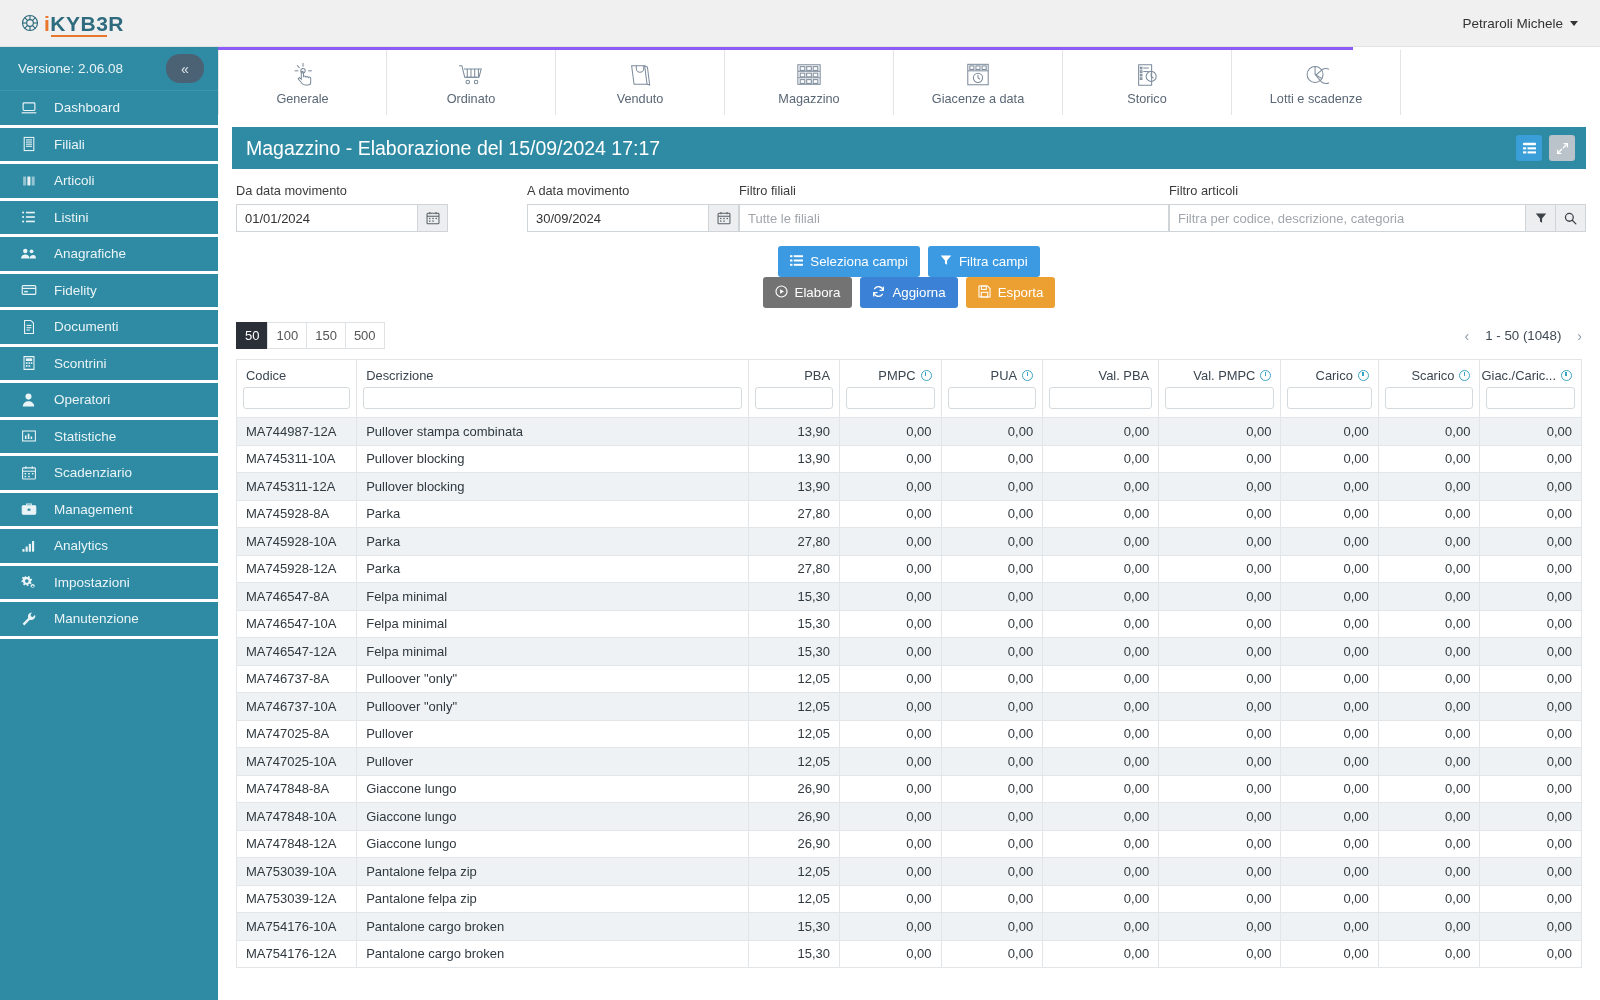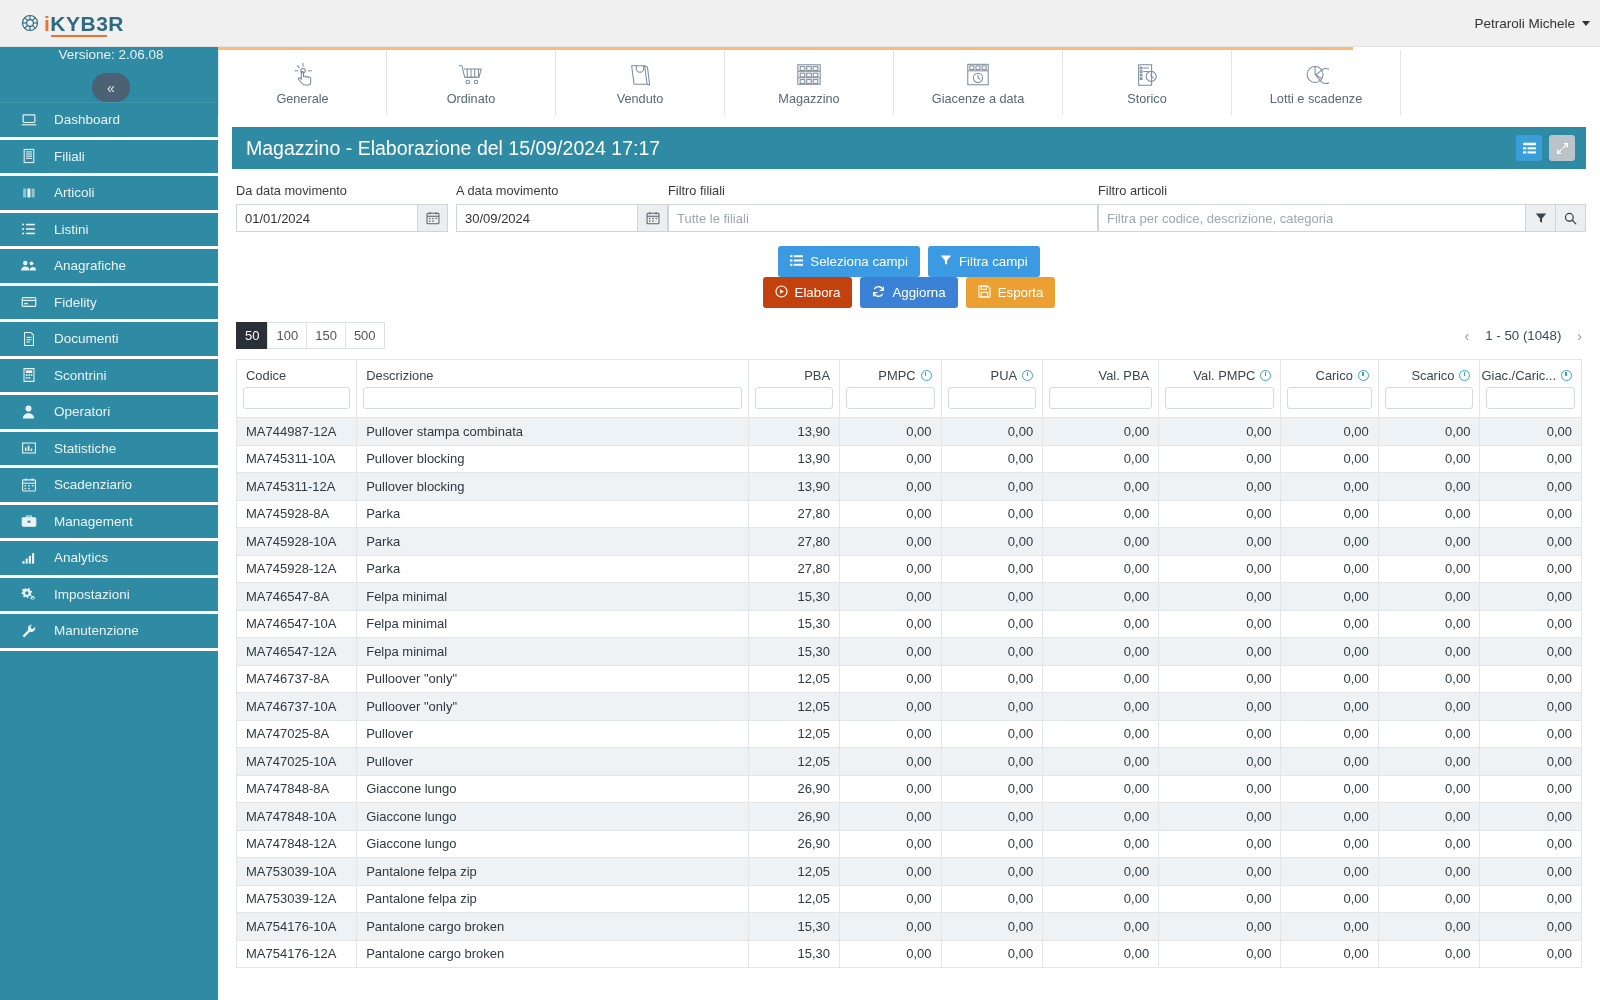--- a/index.html
+++ b/index.html
@@ -28,40 +28,39 @@
     font-size: 21px; font-weight: bold; letter-spacing: .5px;
     color: #2e6b7e; position: relative; line-height: 1;
   }
   .logo-text .i { color: #e8762c; }
   .logo-underline {
     position: absolute; left: 7px; bottom: -3px; width: 56px; height: 2px;
     background: #e8762c;
   }
   #user-menu {
     display: flex; align-items: center; gap: 7px;
-    padding-right: 10px; font-size: 13.5px; color: #333;
+    padding-right: 22px; font-size: 13.5px; color: #333;
     cursor: pointer;
   }
   .caret-down {
     width: 0; height: 0; border-left: 4.5px solid transparent;
     border-right: 4.5px solid transparent; border-top: 5px solid #333;
   }
 
   
   #sidebar {
     position: absolute; left: 0; top: 47px; width: 218px; height: 953px;
     background: #2e8ba3;
     overflow: hidden;
   }
   #version-row {
-    height: 56px; display: flex; align-items: center;
+    height: 44px; display: flex; align-items: center;
     justify-content: space-between; padding: 0 14px 0 18px;
     color: #e8f3f6; font-size: 13.5px;
     border-bottom: 1px solid #3d96ac;
-    flex-direction: column;
   }
   #collapse-btn {
     width: 38px; height: 29px; border-radius: 14px;
     background: #4a6274; color: #dfe8ee;
     display: flex; align-items: center; justify-content: center;
     font-size: 14px; cursor: pointer;
   }
   .nav-item {
     height: 36.5px; display: flex; align-items: center;
     padding-left: 20px; gap: 17px;
@@ -71,21 +70,21 @@
   }
   .nav-icon {
     width: 17px; display: flex; align-items: center; justify-content: center;
     color: #eaf4f7;
   }
   .nav-icon svg { display: block; }
 
   
   #tabstrip {
     position: absolute; left: 218px; top: 47px; width: 1135px; height: 68px;
-    background: #fdba74;
+    background: #8b5cf6;
     display: flex; align-items: stretch;
     padding-top: 3px;
   }
   .tab {
     flex: 0 0 169px; background: #ffffff;
     border-right: 1px solid #e4e4e4;
     display: flex; flex-direction: column;
     align-items: center; justify-content: center; gap: 4px;
     cursor: pointer;
   }
@@ -140,21 +139,21 @@
     padding: 14px 4px 0 4px;
     flex-direction: column;
   }
   .btn {
     height: 31px; border: none; border-radius: 3px; color: #fff;
     font-size: 13.3px; display: inline-flex; align-items: center; gap: 7px;
     padding: 0 12px; cursor: pointer;
     font-family: "Liberation Sans", sans-serif;
   }
   .btn.blue { background: #3b9ae1; }
-  .btn.teal { background: #c2410c; }
+  .btn.teal { background: #737373; }
   .btn.lblue { background: #3b82d6; }
   .btn.orange { background: #eda032; }
   .btn-left { display: flex; gap: 8px; }
   .btn-right { display: flex; gap: 8px; }
 
   
   #paging {
     display: flex; align-items: center; justify-content: space-between;
     padding: 14px 4px 0 4px;
   }
@@ -582,21 +581,21 @@
     </div>
 
     <div class="fgroup" style="width:445px;">
       <span class="flabel">Filtro filiali</span>
       <input class="finput" style="width: 430px;" placeholder="Tutte le filiali">
     </div>
 
     <div class="fgroup" style="flex:1 1 auto;">
       <span class="flabel">Filtro articoli</span>
       <div class="finput-wrap">
-        <input class="finput" style="width: 428px;" placeholder="Filtra per codice, descrizione, categoria">
+        <input class="finput" style="width: 357px;" placeholder="Filtra per codice, descrizione, categoria">
         <span class="addon plain">
           <svg width="12" height="12" viewBox="0 0 16 16" fill="#3c4349">
             <path d="M1 2 L15 2 L9.4 8.6 L9.4 14.4 L6.6 12.6 L6.6 8.6 Z"></path>
           </svg>
         </span>
         <span class="addon plain">
           <svg width="13" height="13" viewBox="0 0 16 16" fill="none" stroke="#3c4349" stroke-width="1.6">
             <circle cx="6.6" cy="6.6" r="4.8"></circle>
               <line x1="10.2" y1="10.2" x2="14.6" y2="14.6" stroke-linecap="round"></line>
           </svg>

